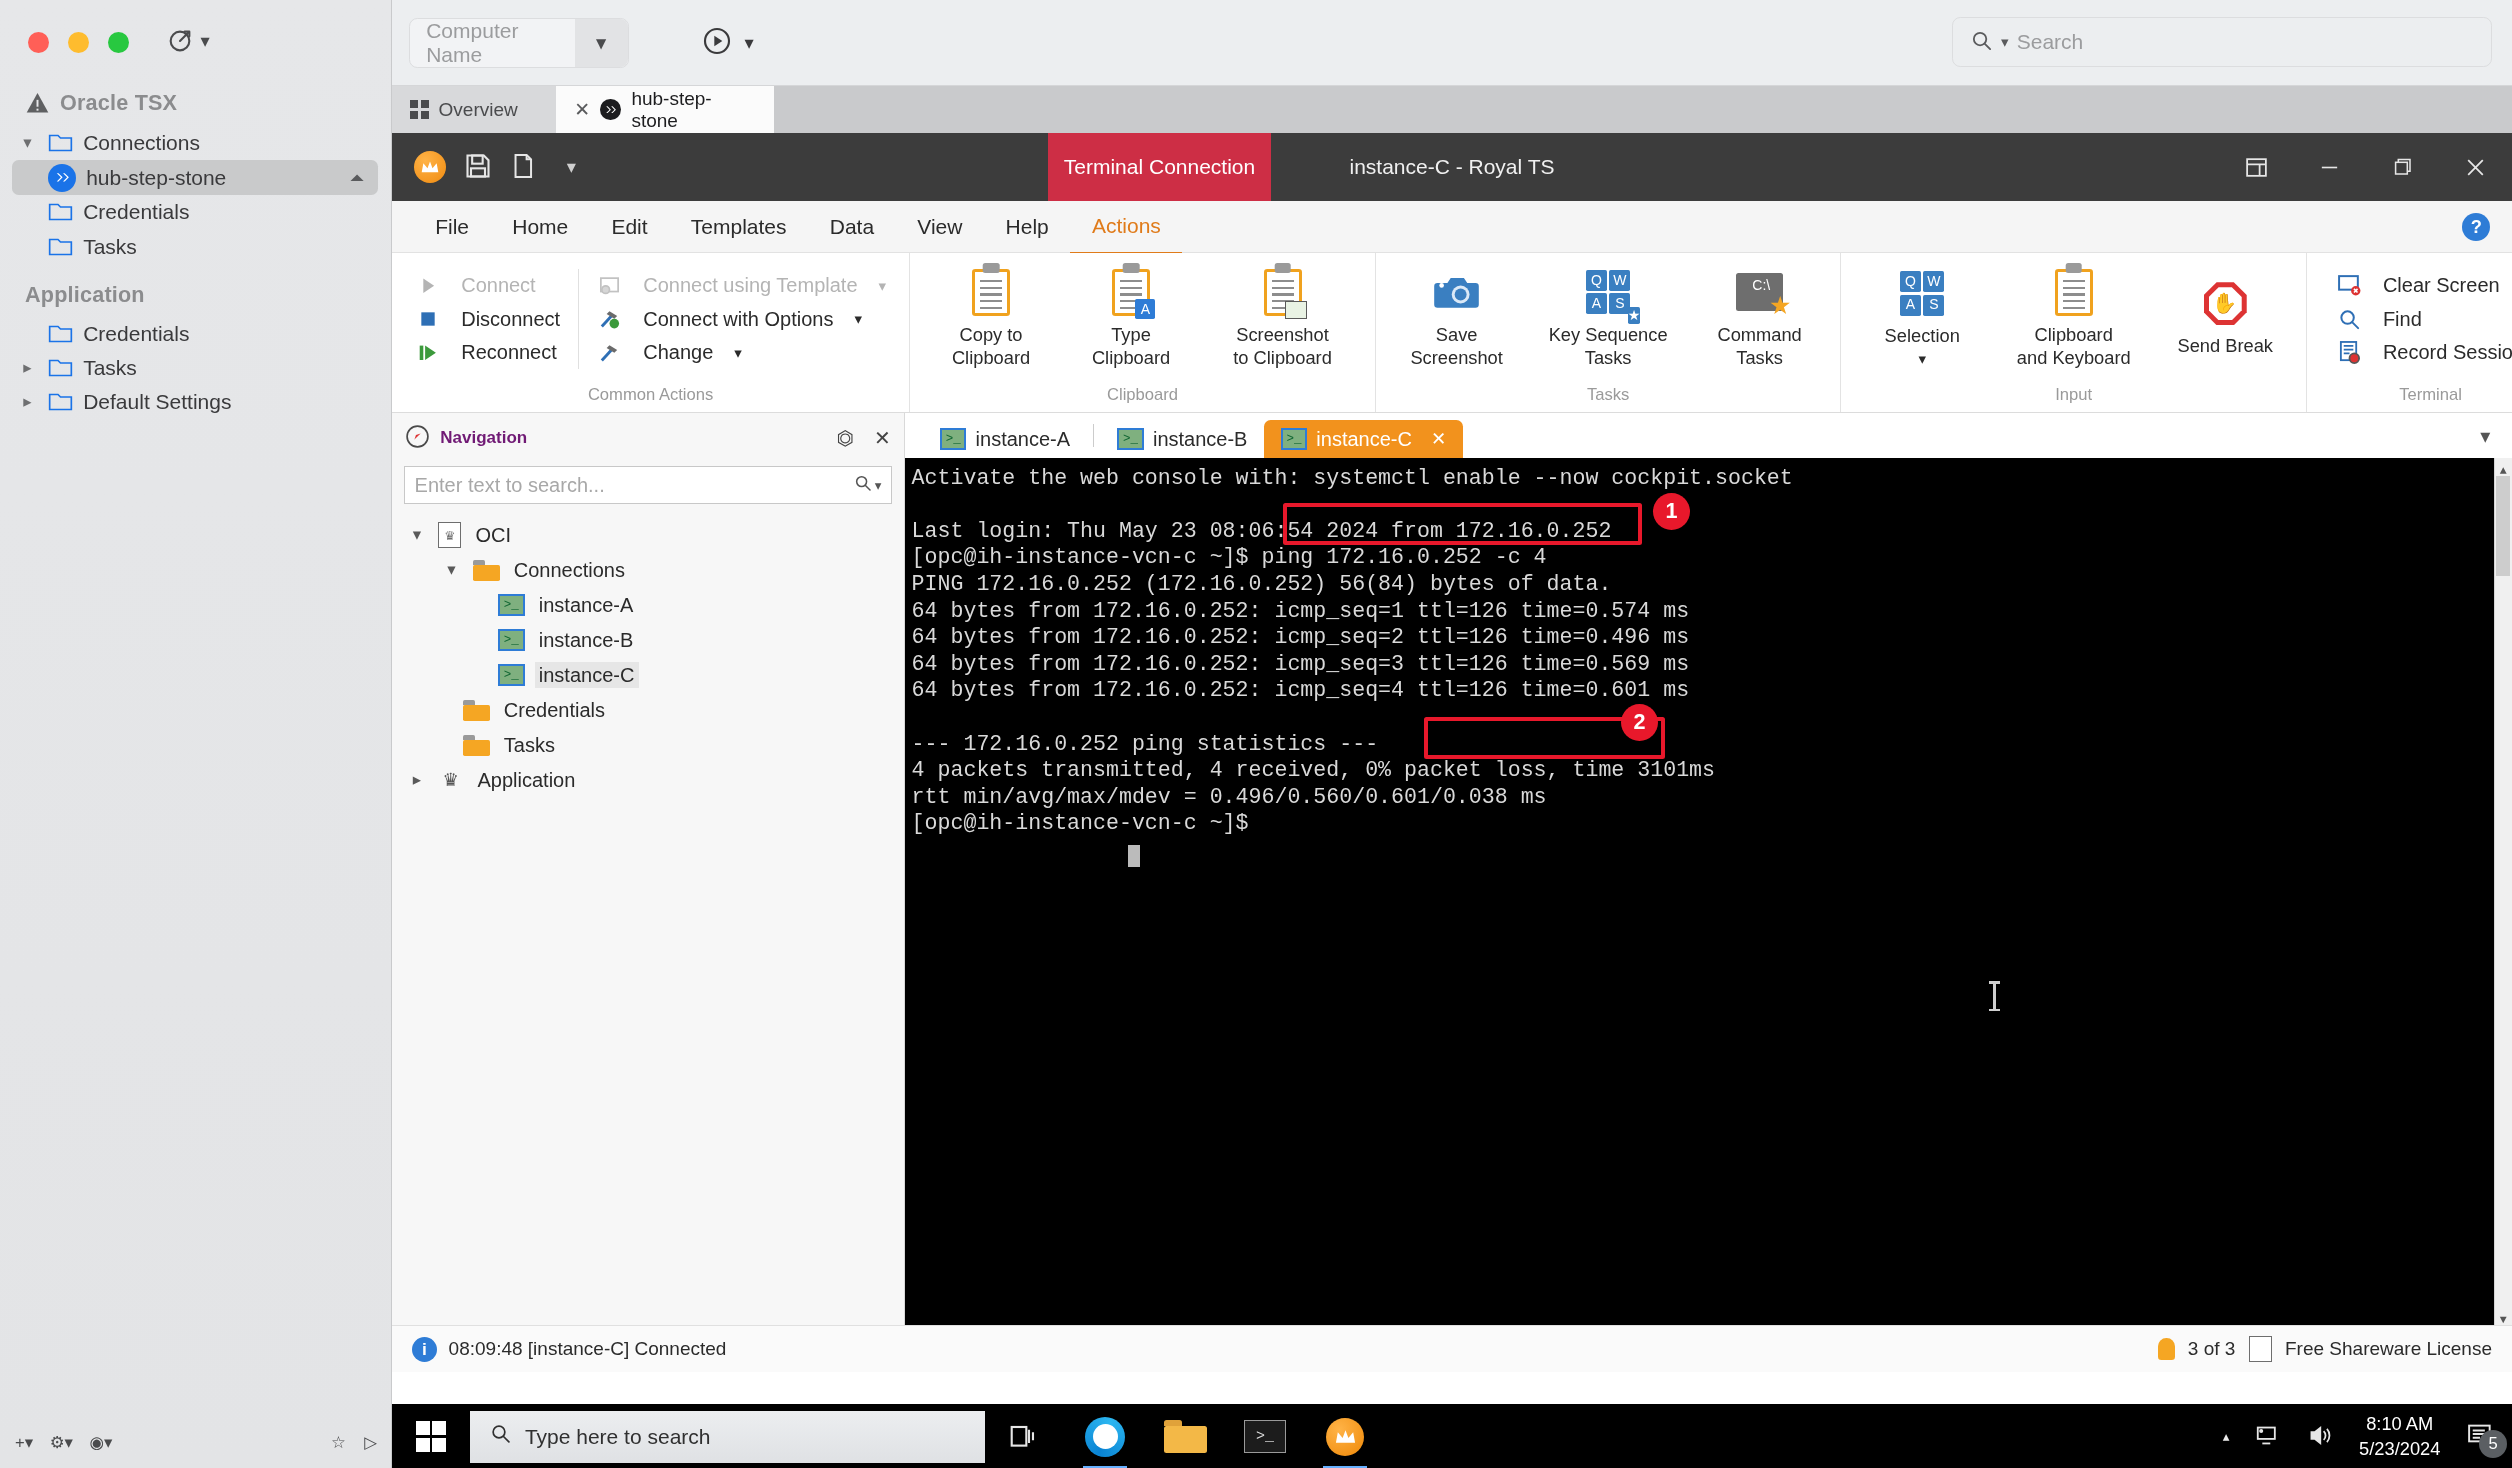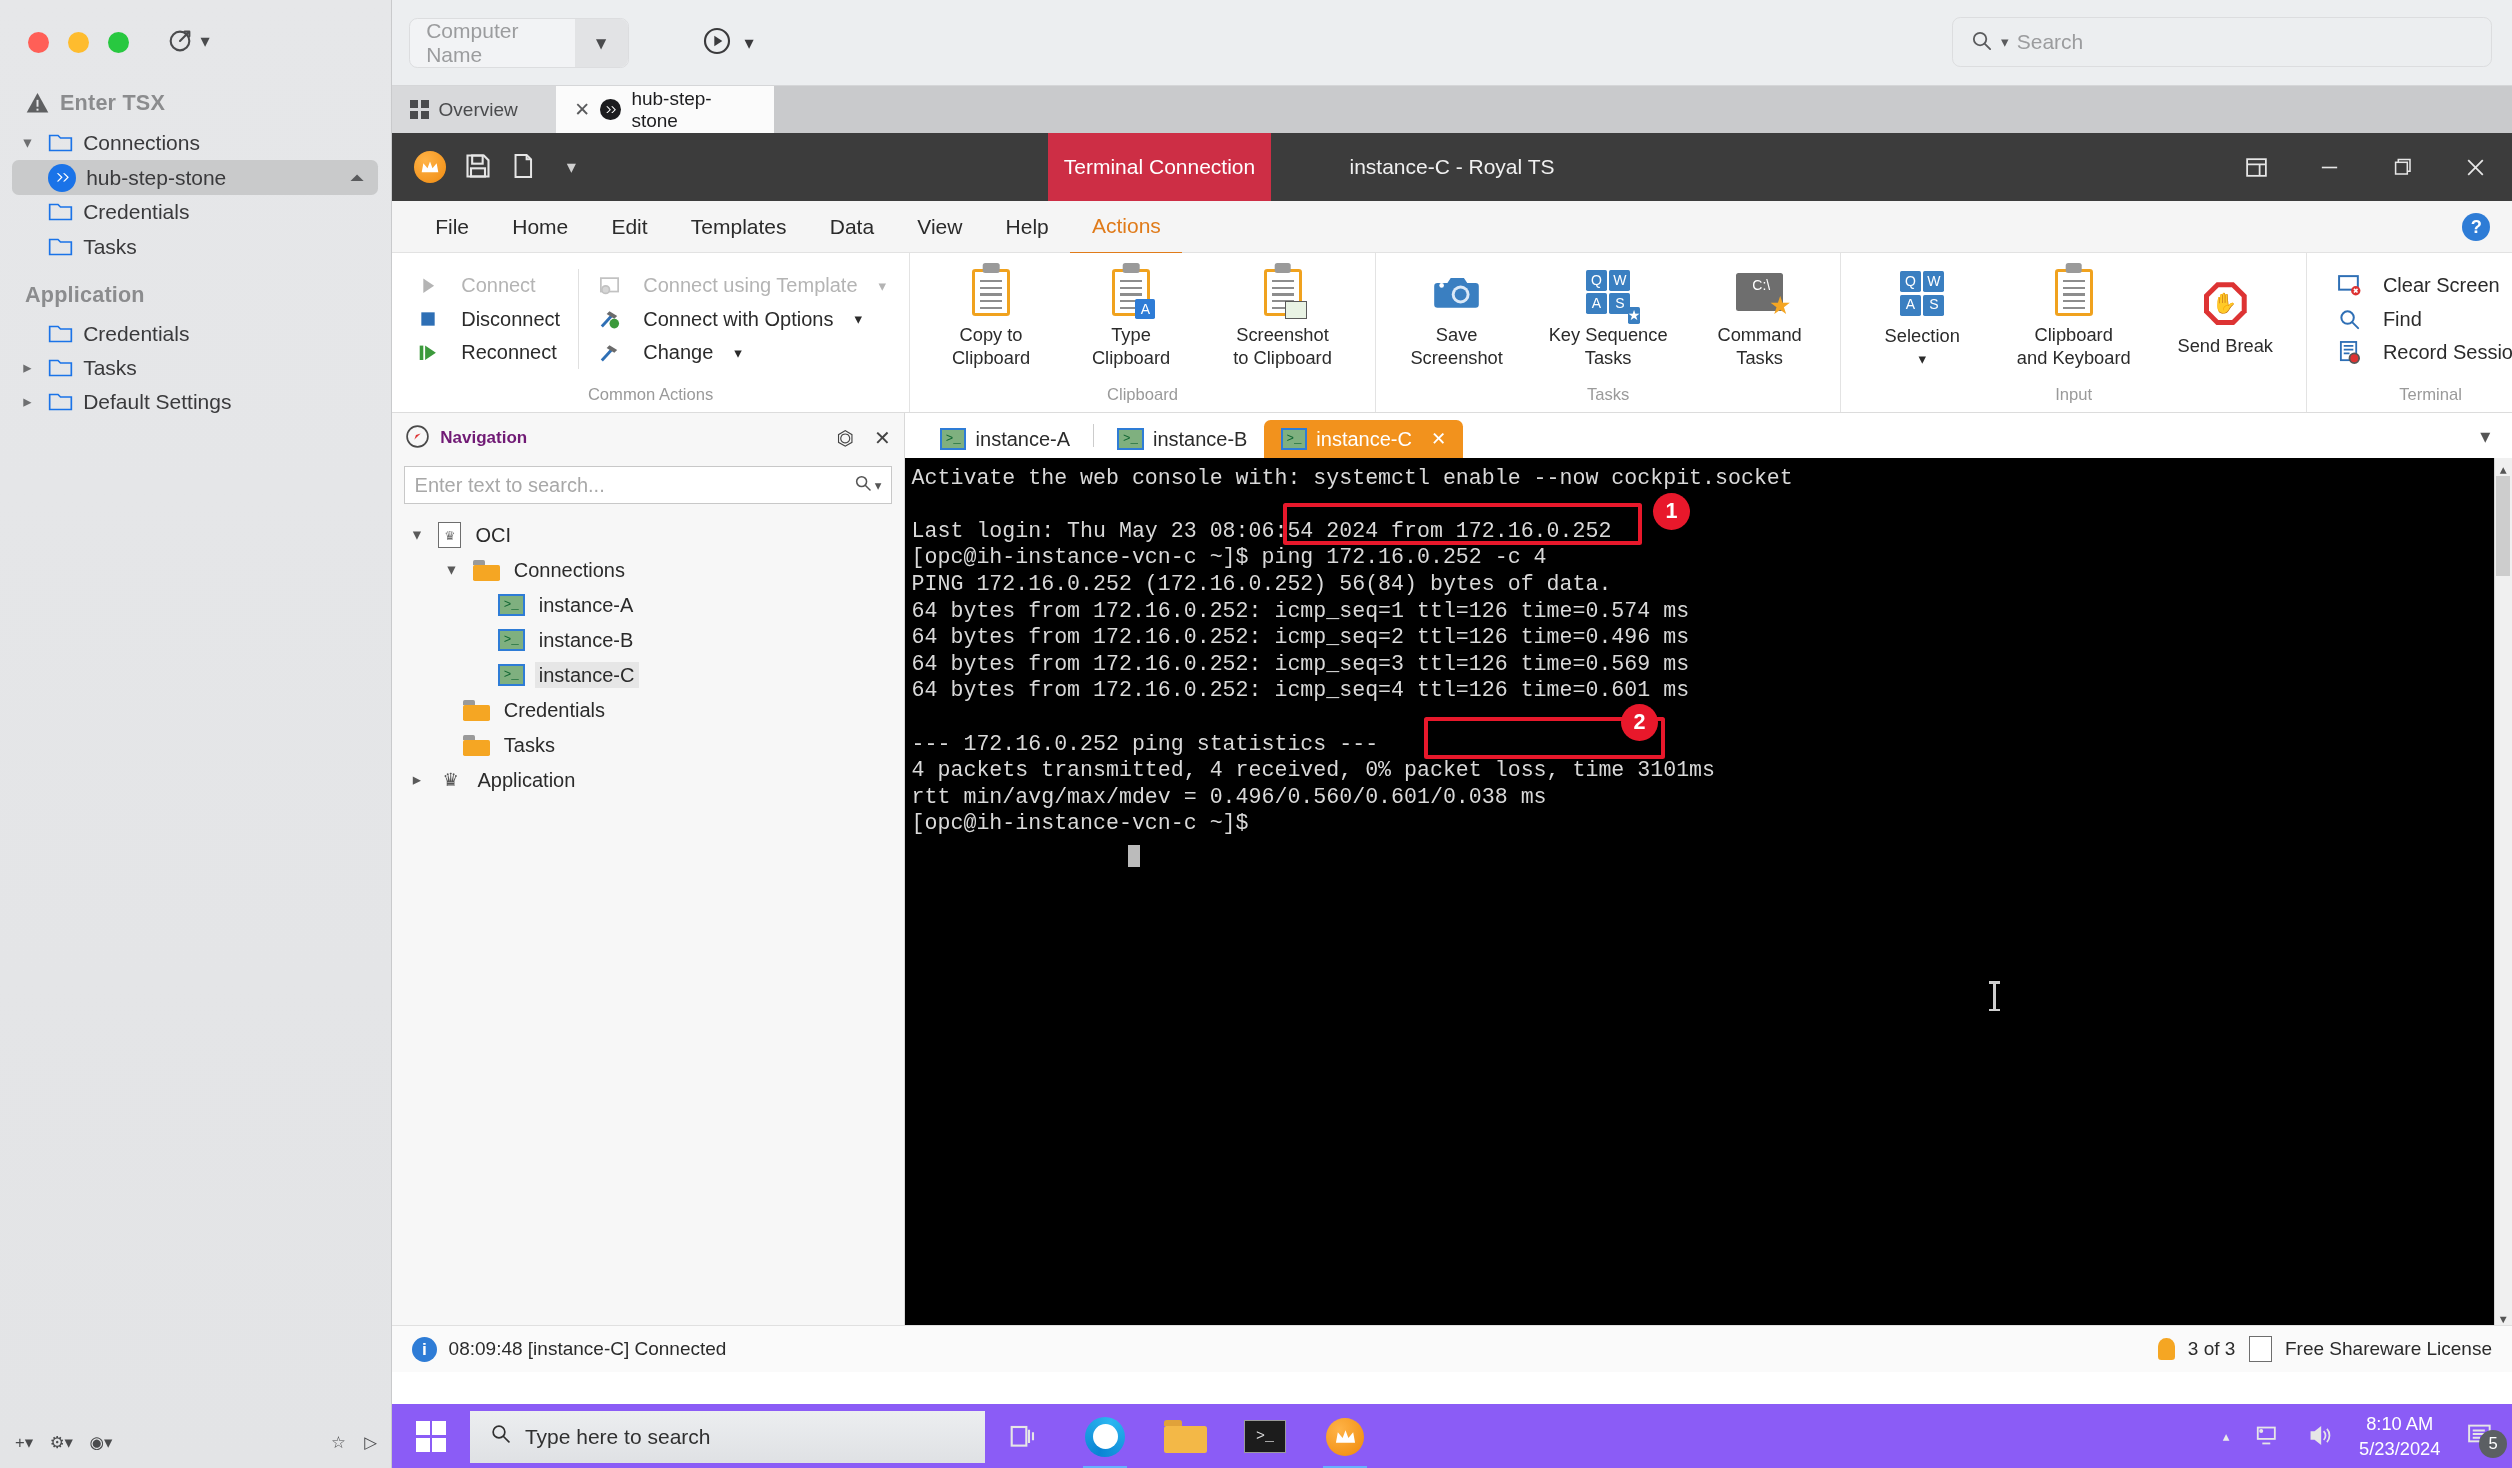--- a/index.html
+++ b/index.html
@@ -279,21 +279,21 @@
     width: 25px; height: 25px; border-radius: 50%; background: #2e7cd6; color: #fff;
     display: flex; align-items: center; justify-content: center; font-size: 17.4px; font-weight: bold;
   }
   .rts-status .right { margin-left: auto; display: flex; align-items: center; gap: 13.3px; }
   .bulb { width: 16.6px; height: 21.6px; background: #f5a623; border-radius: 8.3px 8.3px 3.3px 3.3px; }
   .lic-ic { width: 23px; height: 26.6px; border: 1.7px solid #6e6e6e; background: #fff; }
 
   
   .taskbar {
     position: absolute; left: 392px; bottom: 0; width: 2120px; height: 65px;
-    background: #8b5cf6; display: flex; align-items: center;
+    background: #000000; display: flex; align-items: center;
   }
   .win-logo { width: 78px; height: 65px; display: flex; align-items: center; justify-content: center; }
   .win-logo i {
     display: grid; grid-template-columns: 14px 14px; grid-template-rows: 14px 14px; gap: 2.5px;
   }
   .win-logo i span { background: #fff; display: block; }
   .tb-search {
     width: 515px; height: 52px; background: linear-gradient(180deg,#eceef0,#dfe1e4);
     display: flex; align-items: center; gap: 13.3px; padding-left: 20px;
     font-size: 21px; color: #303030;
@@ -348,21 +348,21 @@
 
     <div class="mac-group-title" style="top:90px">
       <span style="display:inline-flex;align-items:center;gap:10px">
         <span class="mac-warn">
           <svg width="25" height="21.6" viewBox="0 0 24 22" fill="#5f6062">
               <path d="M12 1 L23 21 H1 Z"></path>
               <rect x="11" y="8" width="2" height="7" fill="#e6e7e9"></rect>
               <rect x="11" y="17" width="2" height="2" fill="#e6e7e9"></rect>
             </svg>
         </span>
-        <span>Enter TSX</span>
+        <span>Oracle TSX</span>
       </span>
     </div>
 
     <div class="mac-row" style="top:125px">
       <span class="chev">▾</span>
       <span class="fold">
         <svg width="25" height="20" viewBox="0 0 30 24" fill="none" stroke="#1a73e8" stroke-width="2">
           <path d="M2 6 V21 H28 V6 H15 L12 3 H2 Z"></path>
         </svg>
       </span>

